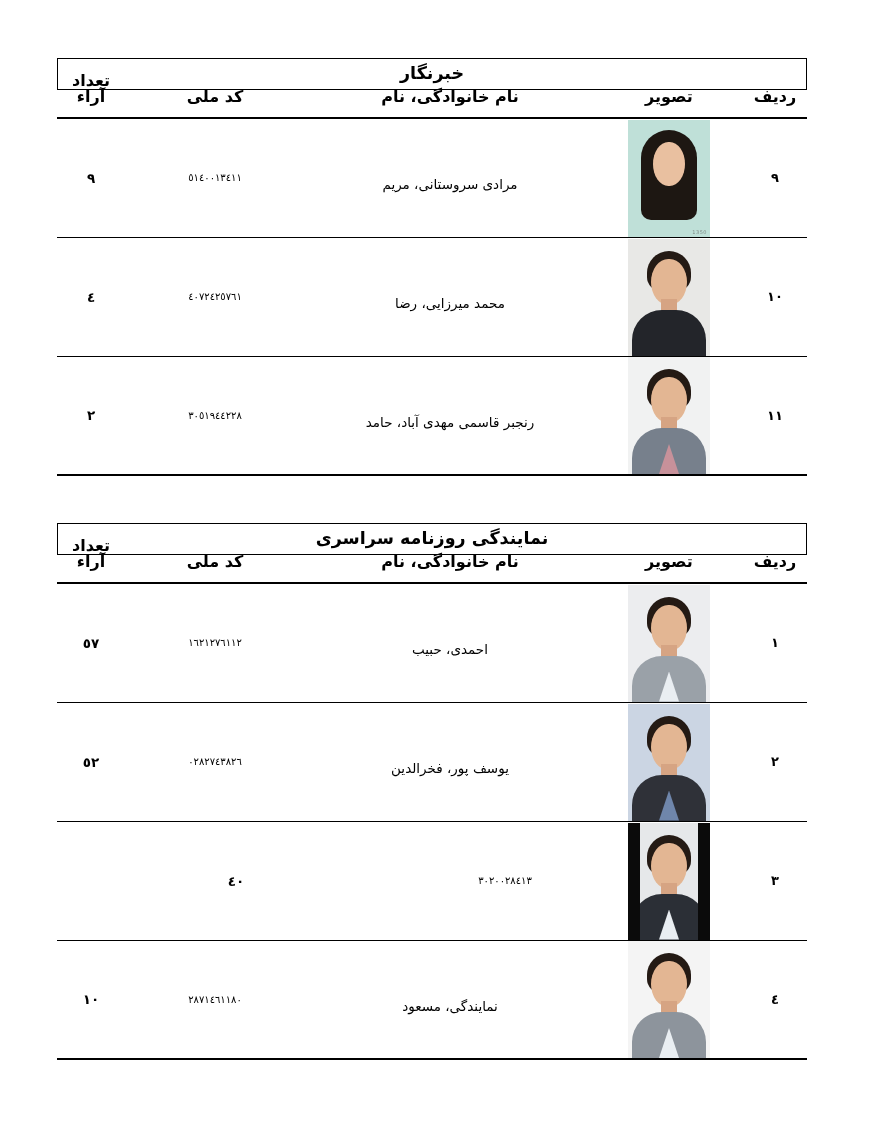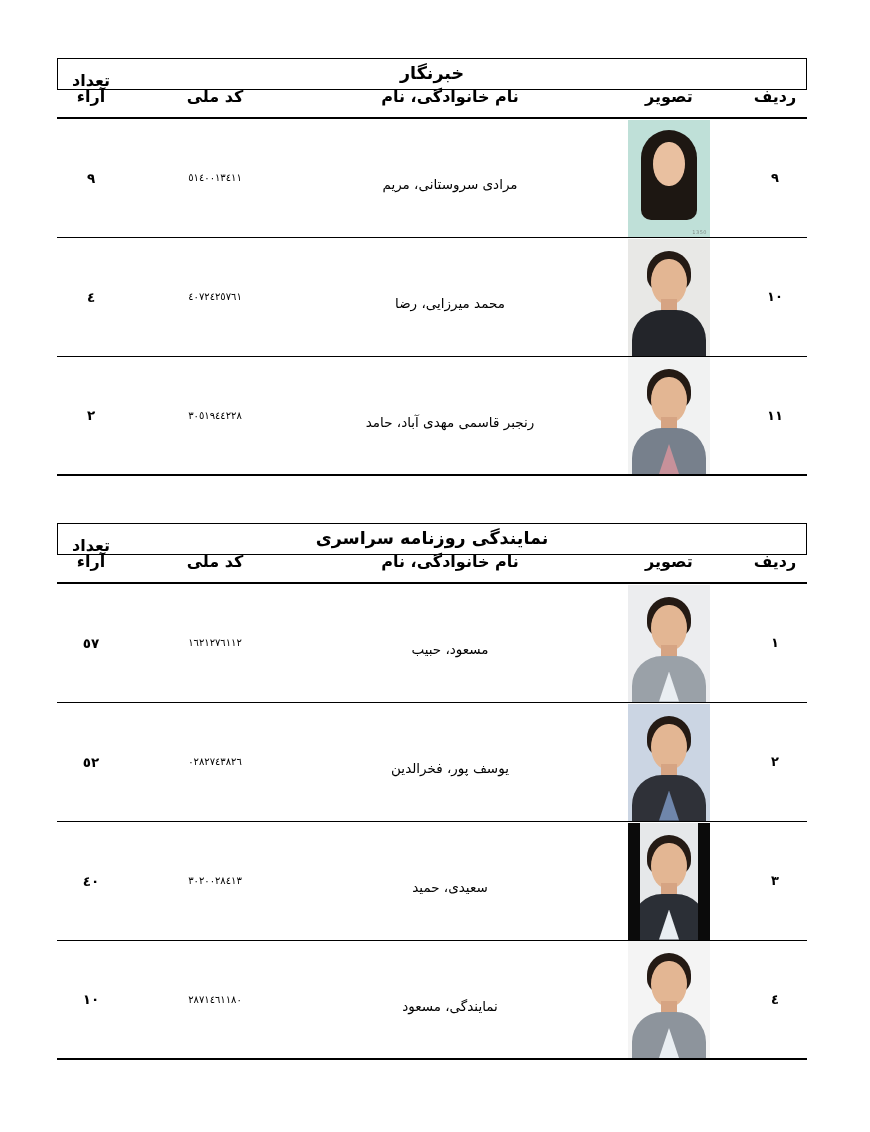--- a/index.html
+++ b/index.html
@@ -284,21 +284,21 @@
       <div class="cell cell-radif c-radif">١</div>
       <div class="cell cell-photo c-photo">
         <div class="photo" style="background:#ecedef;">
           <div class="hair"></div>
           <div class="face"></div>
           <div class="neck"></div>
           <div class="body" style="background:#9aa1a8;"></div>
           <div class="shirt"></div>
         </div>
       </div>
-      <div class="cell cell-name c-name">مسعود، حبیب</div>
+      <div class="cell cell-name c-name">احمدی، حبیب</div>
       <div class="cell cell-code c-code">١٦٢١٢٧٦١١٢</div>
       <div class="cell cell-votes c-votes">٥٧</div>
     </div>
 
     <div class="data-row">
       <div class="cell cell-radif c-radif">٢</div>
       <div class="cell cell-photo c-photo">
         <div class="photo" style="background:#cbd5e3;">
           <div class="hair"></div>
           <div class="face"></div>
@@ -318,21 +318,20 @@
         <div class="photo" style="background:#e6e8ea;">
           <div class="hair"></div>
           <div class="face"></div>
           <div class="neck"></div>
           <div class="body" style="background:#2b2f36;"></div>
           <div class="shirt"></div>
           <div class="sidebar-black l"></div>
           <div class="sidebar-black r"></div>
         </div>
       </div>
-      <div class="cell cell-name c-name">سعیدی، حمید</div>
       <div class="cell cell-code c-code">٣٠٢٠٠٢٨٤١٣</div>
       <div class="cell cell-votes c-votes">٤٠</div>
     </div>
 
     <div class="data-row last-row">
       <div class="cell cell-radif c-radif">٤</div>
       <div class="cell cell-photo c-photo">
         <div class="photo" style="background:#f4f4f4;">
           <div class="hair"></div>
           <div class="face"></div>

